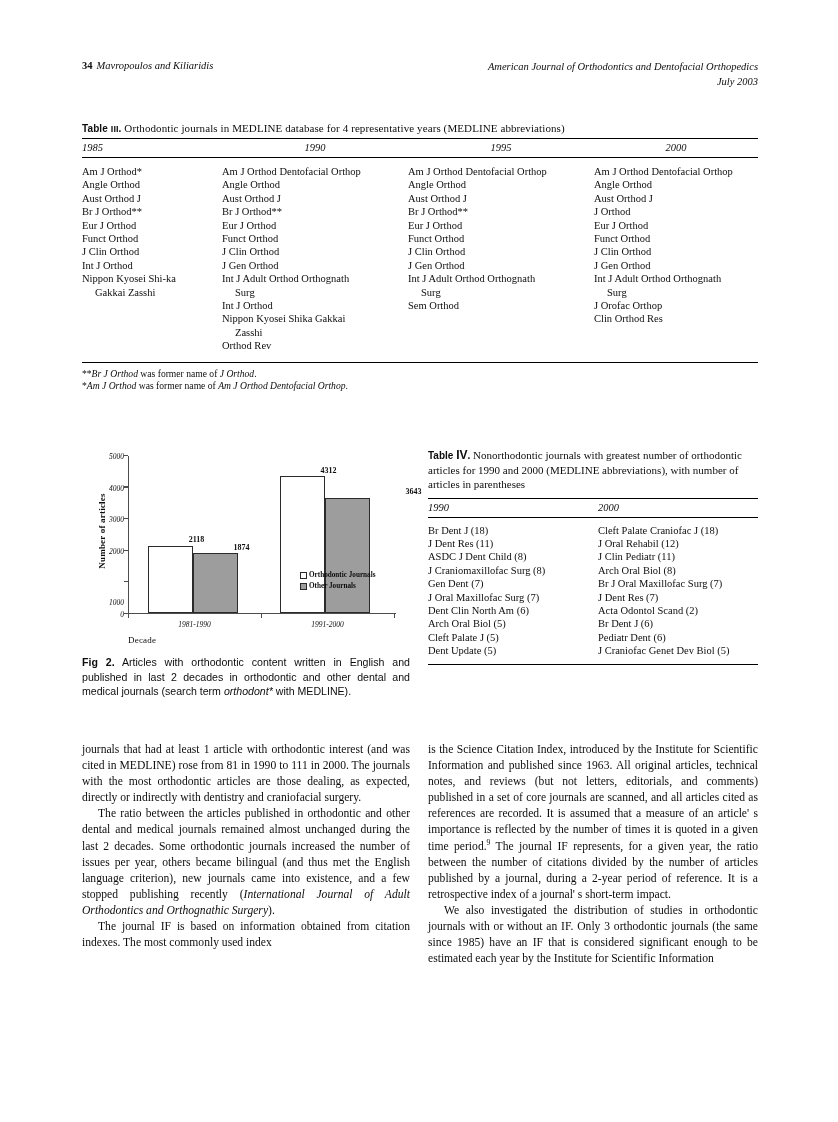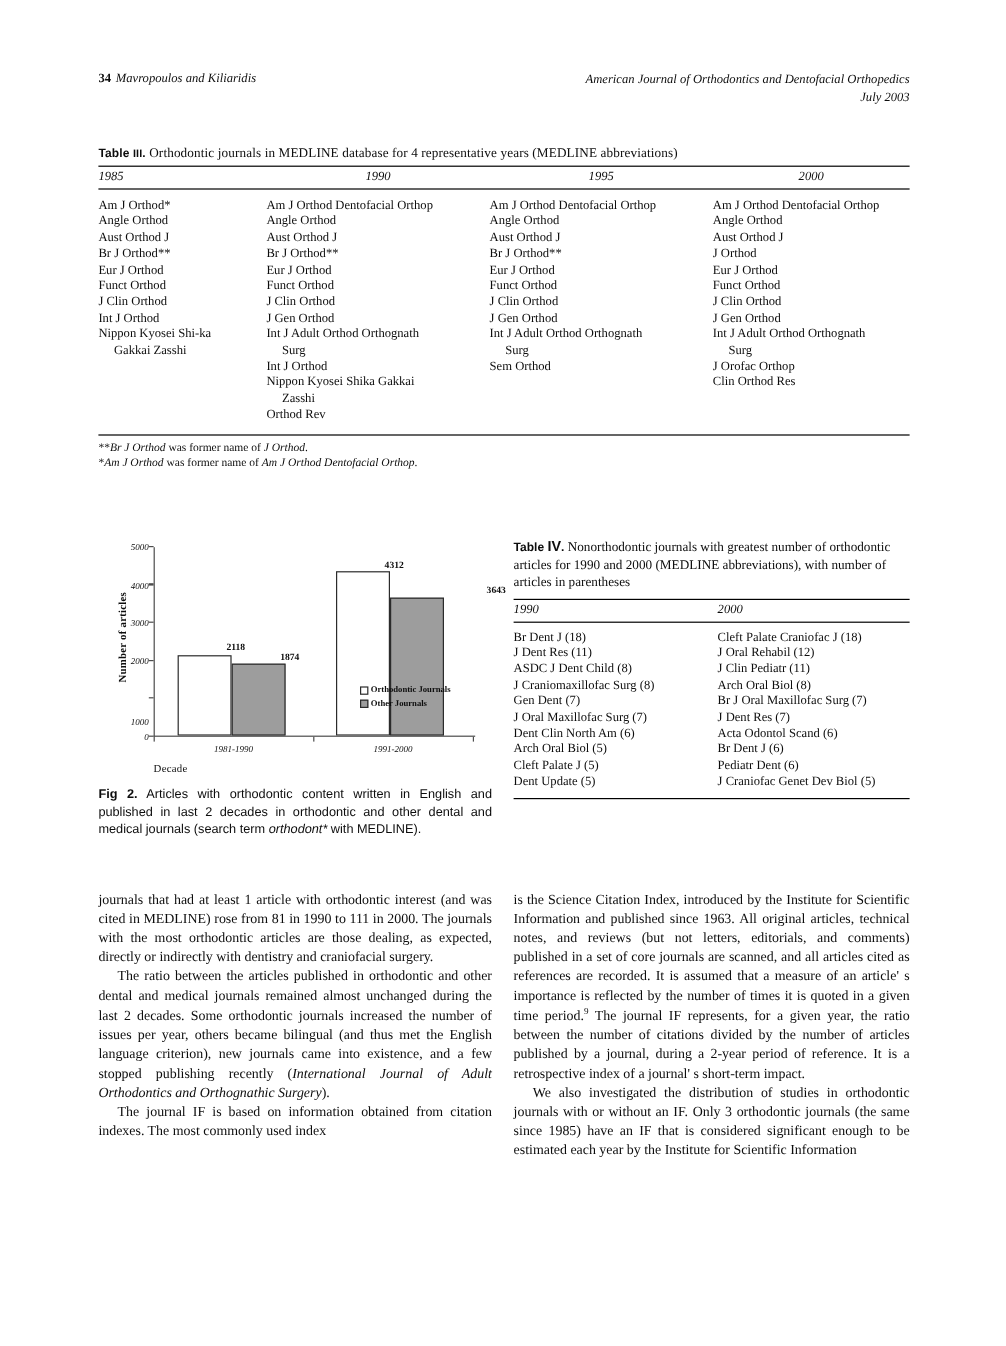--- a/index.html
+++ b/index.html
@@ -462,21 +462,21 @@
         <div class="t4-item">Cleft Palate J (5)</div>
         <div class="t4-item">Dent Update (5)</div>
       </div>
       <div class="t4-col c2">
         <div class="t4-item">Cleft Palate Craniofac J (18)</div>
         <div class="t4-item">J Oral Rehabil (12)</div>
         <div class="t4-item">J Clin Pediatr (11)</div>
         <div class="t4-item">Arch Oral Biol (8)</div>
         <div class="t4-item">Br J Oral Maxillofac Surg (7)</div>
         <div class="t4-item">J Dent Res (7)</div>
-        <div class="t4-item">Acta Odontol Scand (6)</div>
+        <div class="t4-item">Acta Odontol Scand (2)</div>
         <div class="t4-item">Br Dent J (6)</div>
         <div class="t4-item">Pediatr Dent (6)</div>
         <div class="t4-item">J Craniofac Genet Dev Biol (5)</div>
       </div>
     </div>
     <div class="rule-thin"></div>
   </div>
 
   <div class="col-left">
     <p class="para">journals that had at least 1 article with orthodontic interest (and was cited in MEDLINE) rose from 81 in 1990 to 111 in 2000. The journals with the most orthodontic articles are those dealing, as expected, directly or indirectly with dentistry and craniofacial surgery.</p>

